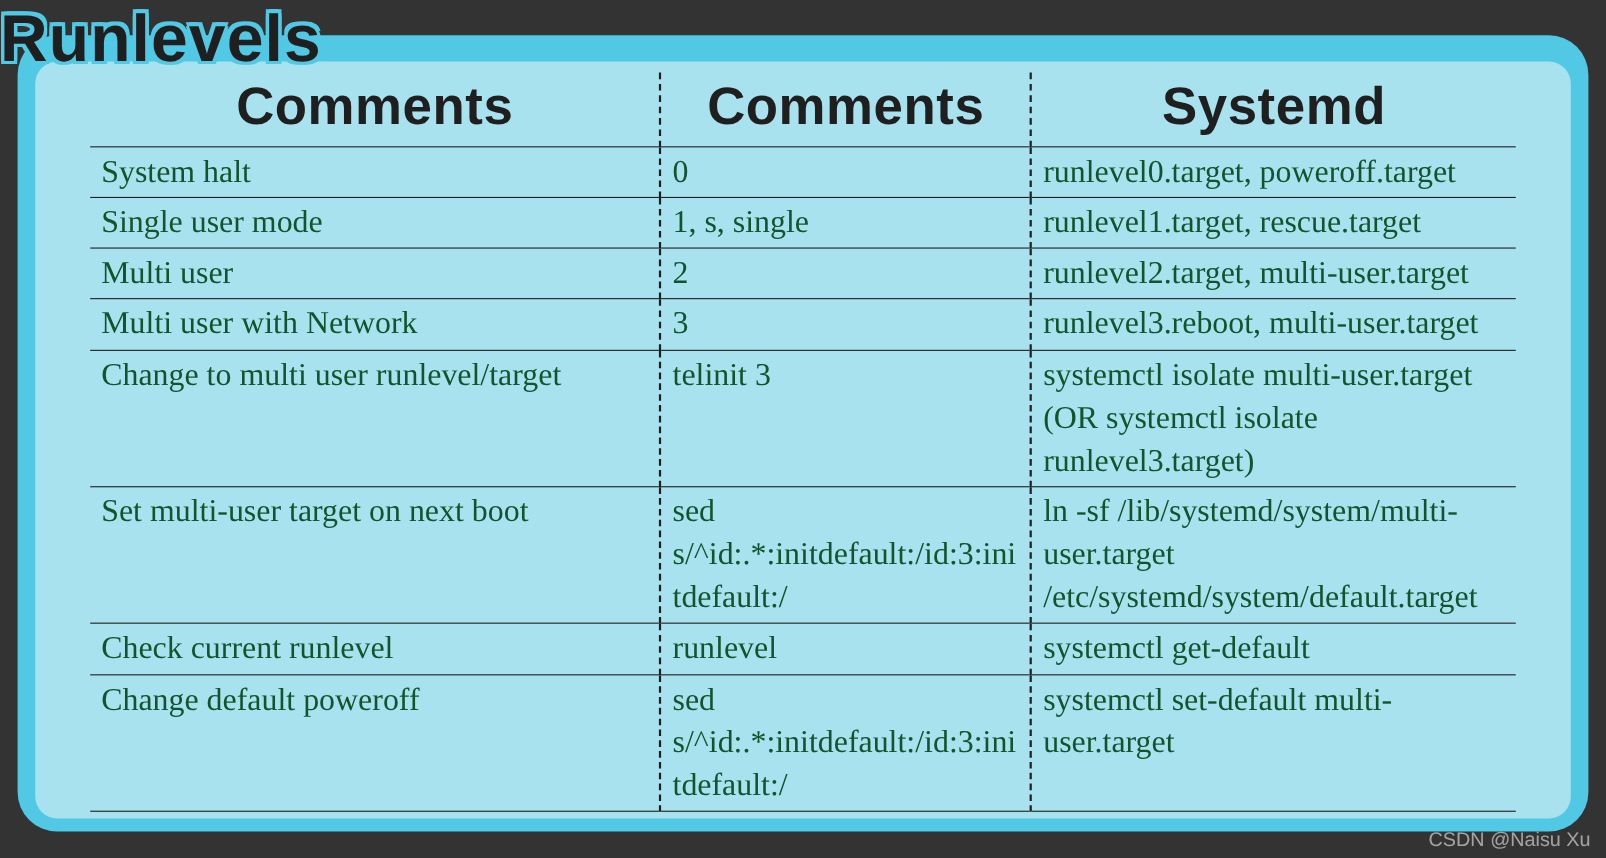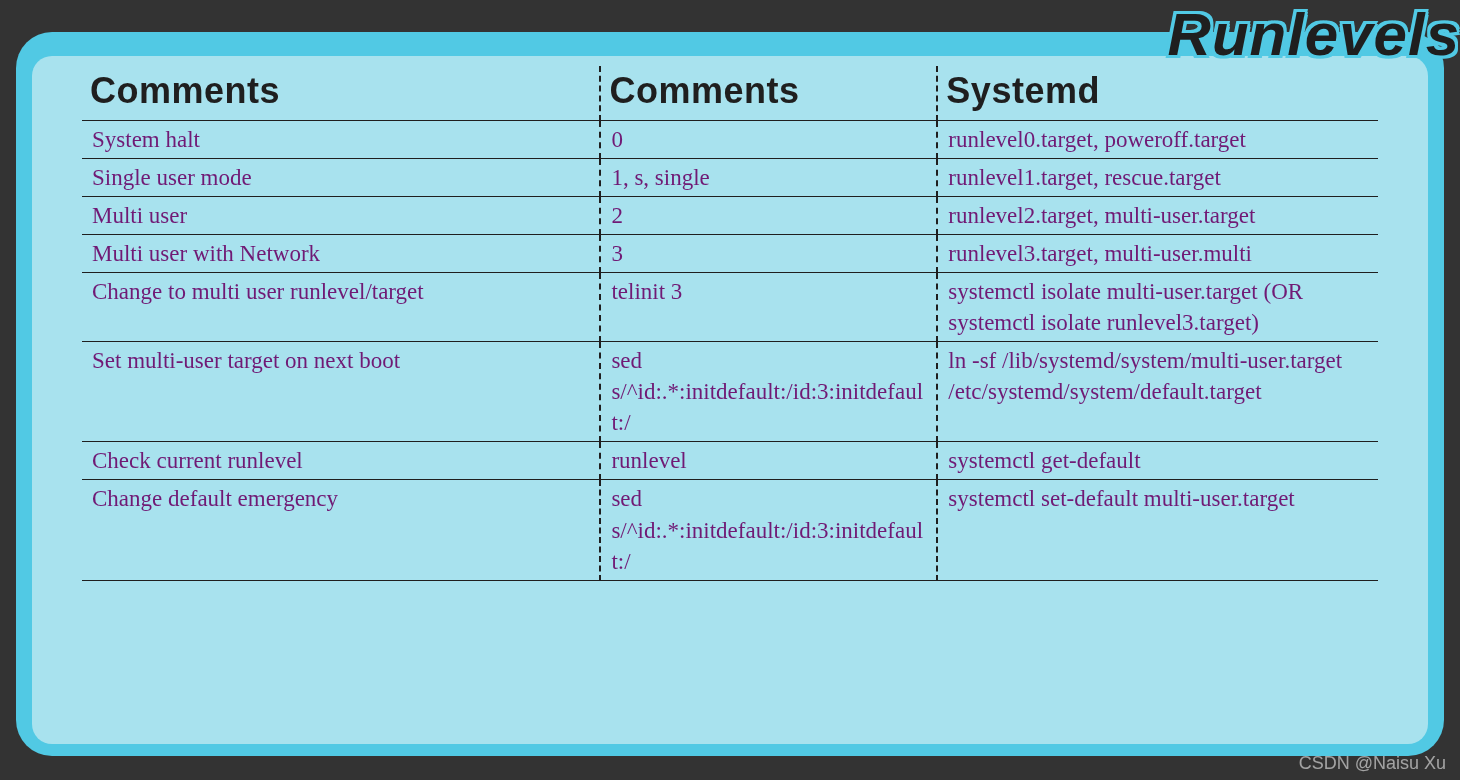--- a/index.html
+++ b/index.html
@@ -7,36 +7,35 @@
   body {
     background: #333333;
     font-family: Georgia, 'Times New Roman', serif;
     position: relative;
   }
   .title {
     font-family: Impact, 'Arial Black', sans-serif;
     font-weight: 700;
     font-size: 60px;
     color: #1f1f1f;
-    text-align: right;
+    text-align: left;
     letter-spacing: 1px;
     position: absolute;
     top: 0px;
     left: 0; right: 0;
     z-index: 3;
     text-shadow:
       -3px -3px 0 #51c9e4,
        3px -3px 0 #51c9e4,
       -3px  3px 0 #51c9e4,
        3px  3px 0 #51c9e4,
       -3px  0   0 #51c9e4,
        3px  0   0 #51c9e4,
        0   -3px 0 #51c9e4,
        0    3px 0 #51c9e4;
-    font-style: italic;
   }
   .outer-card {
     position: absolute;
     top: 32px;
     left: 16px;
     right: 16px;
     bottom: 24px;
     background: #51c9e4;
     border-radius: 36px;
     z-index: 1;
@@ -56,29 +55,29 @@
     width: 100%;
     border-collapse: collapse;
     table-layout: fixed;
   }
   .tbl col.c1 { width: 40%; }
   .tbl col.c2 { width: 26%; }
   .tbl col.c3 { width: 34%; }
   .tbl th {
     font-family: Impact, 'Arial Black', sans-serif;
     font-weight: 600;
-    font-size: 36px;
+    font-size: 48px;
     color: #1f1f1f;
-    text-align: left;
+    text-align: center;
     padding: 4px 8px 8px 8px;
     letter-spacing: 0.5px;
   }
   .tbl td {
-    font-size: 23px;
-    color: #701a75;
+    font-size: 29px;
+    color: #14532d;
     border-top: 1.5px solid #1f1f1f;
     padding: 3px 10px 3px 10px;
     vertical-align: top;
     line-height: 1.35;
     overflow-wrap: break-word;
   }
   .tbl tbody tr:last-child td { border-bottom: 1.5px solid #1f1f1f; }
   .tbl th + th, .tbl td + td {
     border-left: 2px dashed #1f1f1f;
   }
@@ -125,39 +124,39 @@
           <td>runlevel1.target, rescue.target</td>
         </tr>
         <tr>
           <td>Multi user</td>
           <td>2</td>
           <td>runlevel2.target, multi-user.target</td>
         </tr>
         <tr>
           <td>Multi user with Network</td>
           <td>3</td>
-          <td>runlevel3.target, multi-user.multi</td>
+          <td>runlevel3.reboot, multi-user.target</td>
         </tr>
         <tr>
           <td>Change to multi user runlevel/target</td>
           <td>telinit 3</td>
           <td>systemctl isolate multi-user.target (OR systemctl isolate runlevel3.target)</td>
         </tr>
         <tr>
           <td>Set multi-user target on next boot</td>
           <td>sed s/^id:.*:initdefault:/id:3:initdefault:/</td>
           <td>ln -sf /lib/systemd/system/multi-user.target /etc/systemd/system/default.target</td>
         </tr>
         <tr>
           <td>Check current runlevel</td>
           <td>runlevel</td>
           <td>systemctl get-default</td>
         </tr>
         <tr>
-          <td>Change default emergency</td>
+          <td>Change default poweroff</td>
           <td>sed s/^id:.*:initdefault:/id:3:initdefault:/</td>
           <td>systemctl set-default multi-user.target</td>
         </tr>
       </tbody>
   </table>
 </div>
 
 <div class="watermark">CSDN @Naisu Xu</div>
 
 </body></html>

